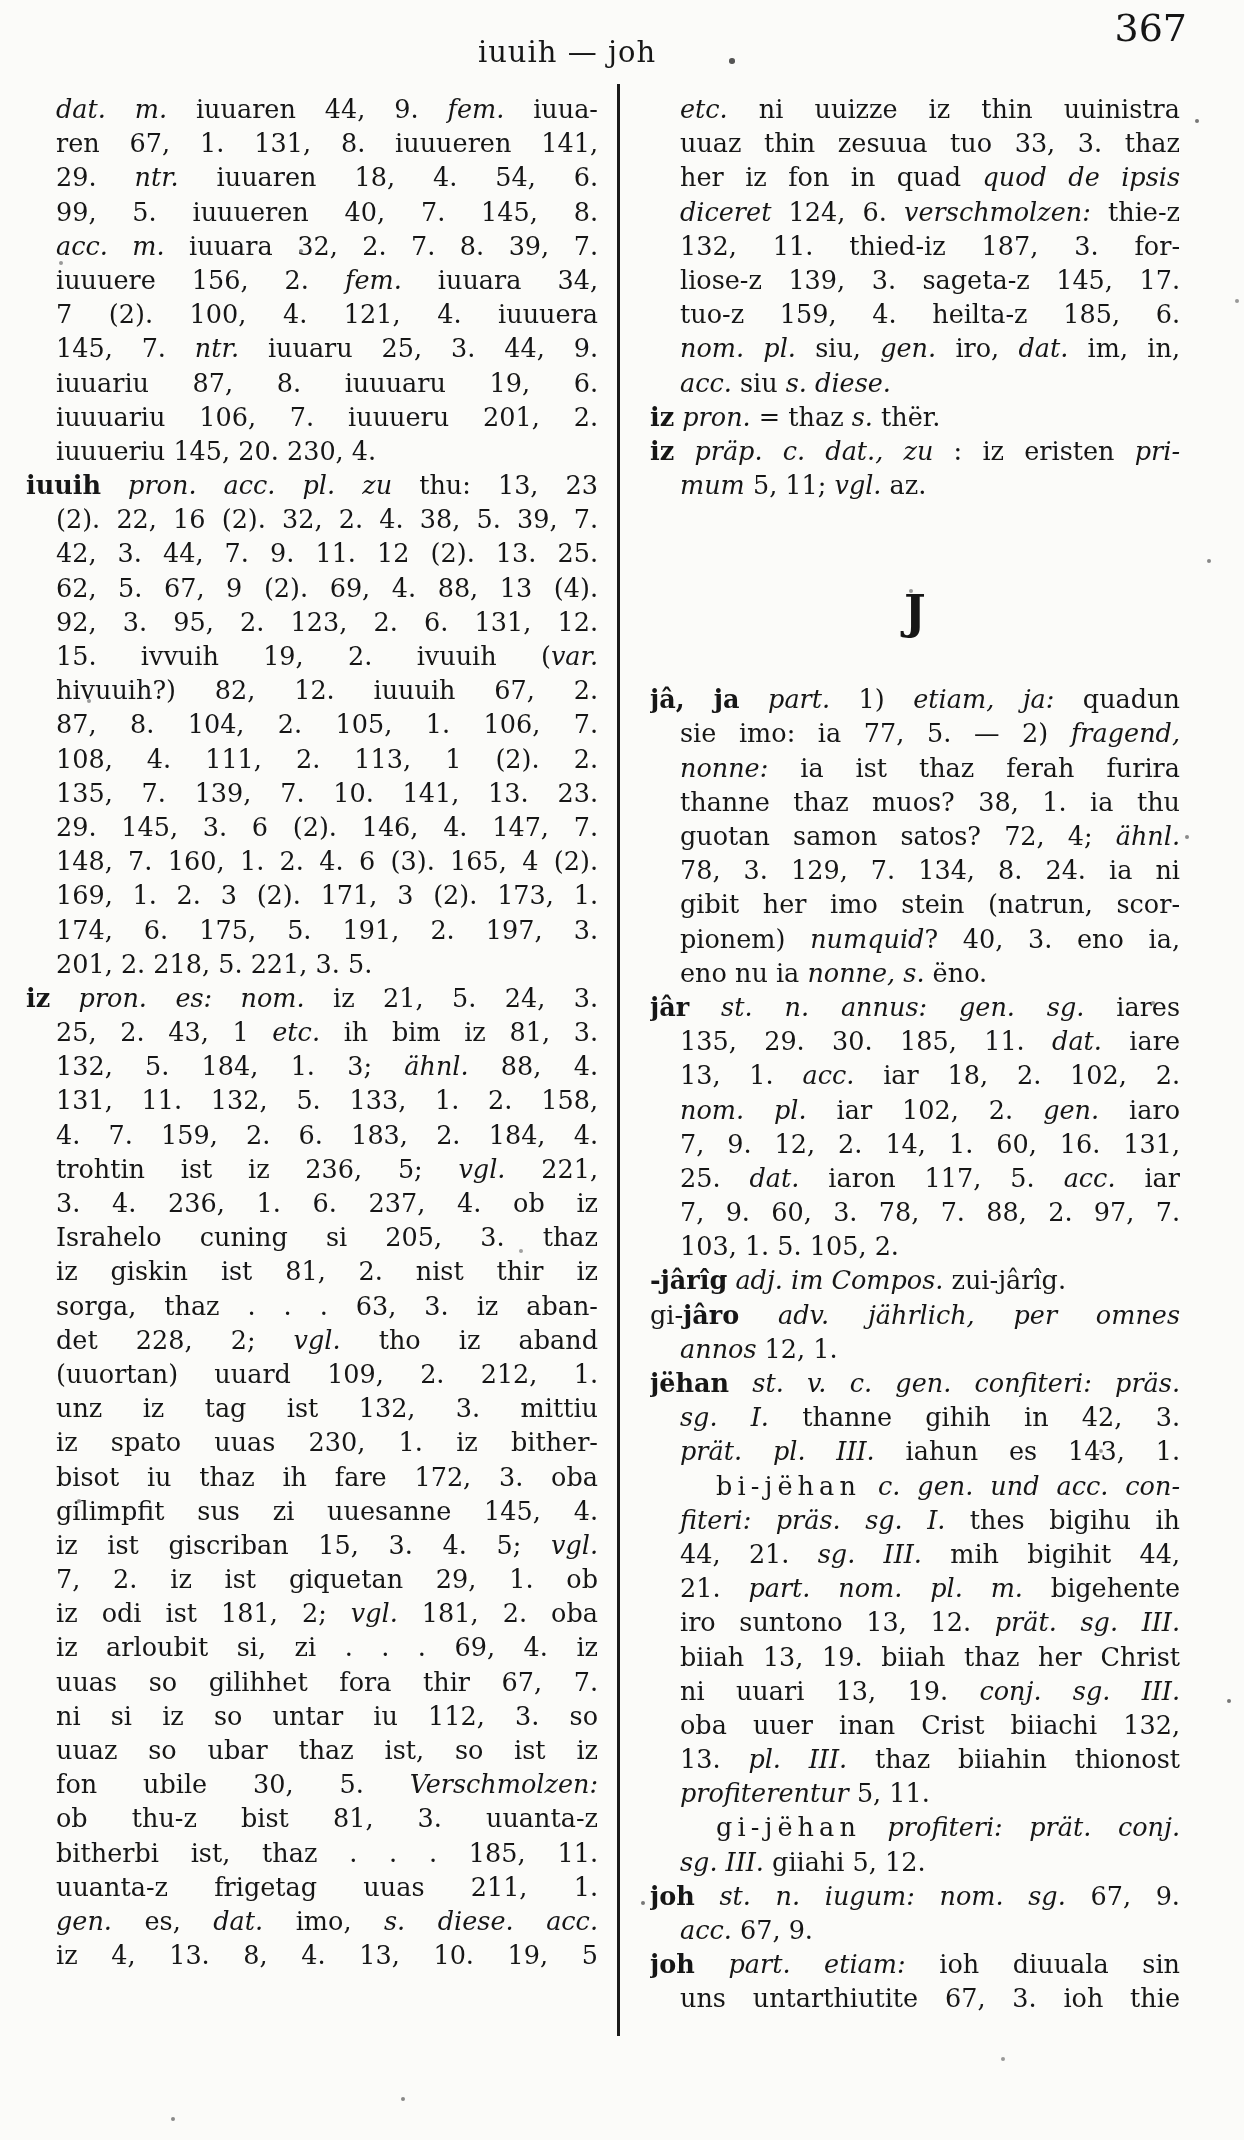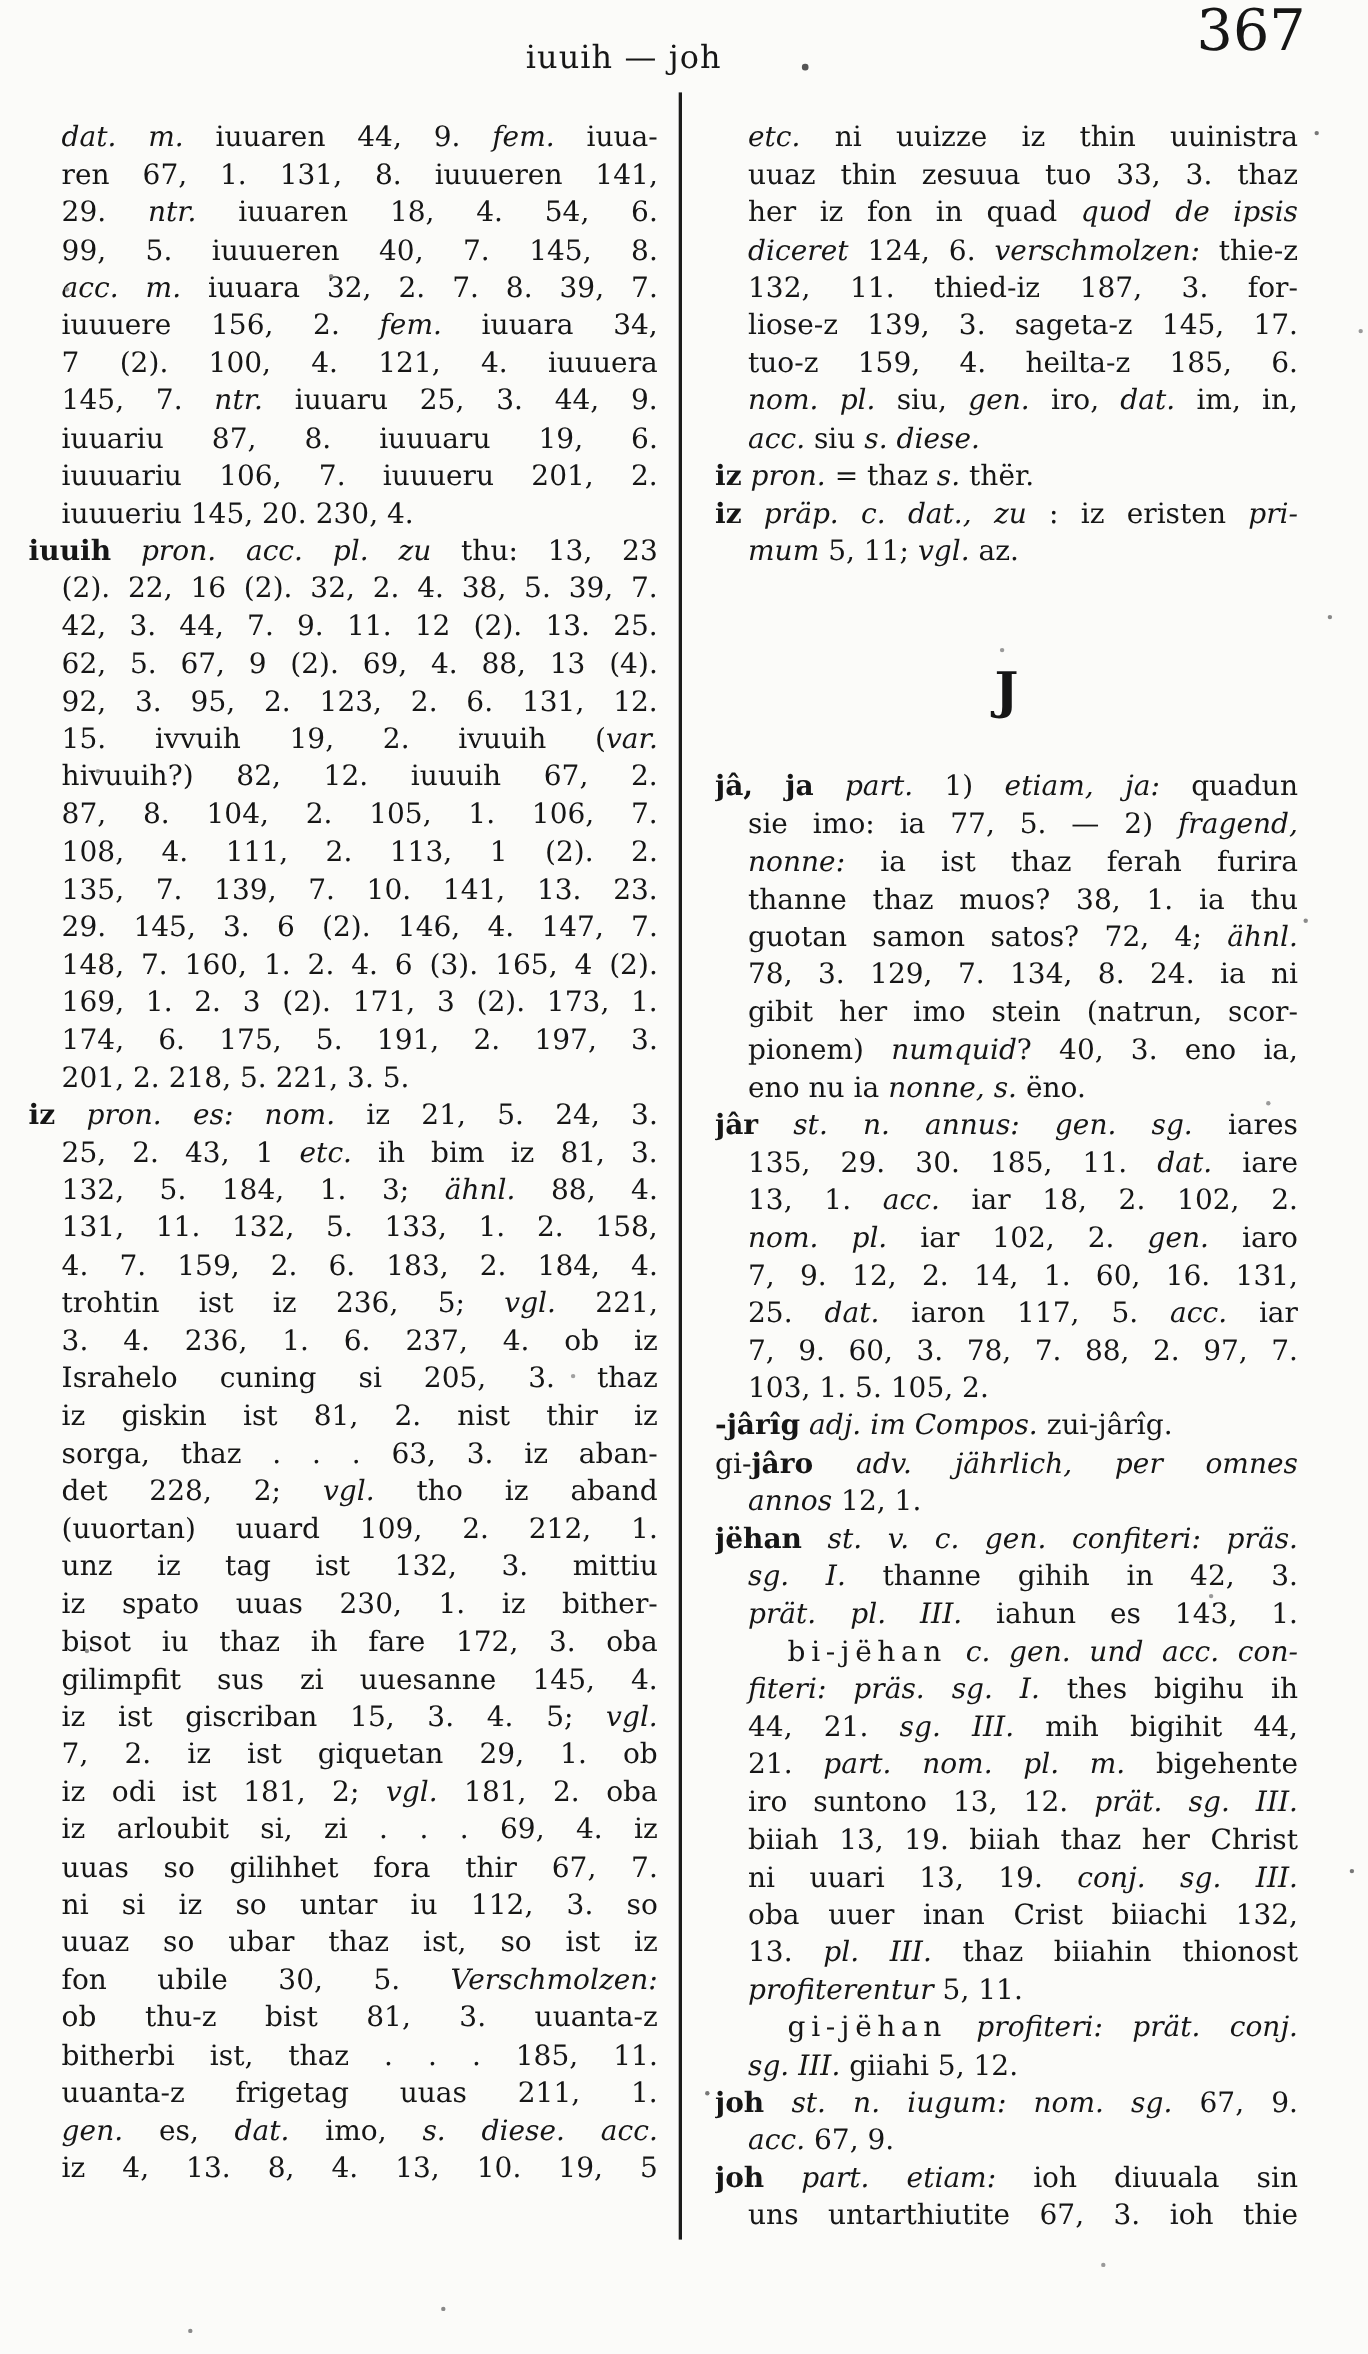--- a/index.html
+++ b/index.html
@@ -9,24 +9,24 @@
     font-family:"DejaVu Serif","Liberation Serif",serif;
     overflow:hidden;
   }
   .page{position:absolute;inset:0;}
   .header-title{
     position:absolute;left:0;right:110px;top:10px;height:44px;
     text-align:center;font-size:29px;line-height:44px;letter-spacing:1px;margin-top:20px;
   }
   .page-number{
     position:absolute;right:57px;top:4px;height:48px;
-    font-size:52px;line-height:48px;
+    font-size:38px;line-height:48px;
   }
   .col{
-    position:absolute;top:108px;font-size:25.5px;
+    position:absolute;top:92px;font-size:25.5px;
     --lh:34.2px;
   }
   .col-left{left:26px;width:572px;}
   .col-right{left:650px;width:530px;}
   .divider{
     position:absolute;left:617px;top:84px;width:3px;height:1952px;
     background:#1b1b1b;
   }
   .line{
     height:var(--lh);line-height:var(--lh);

